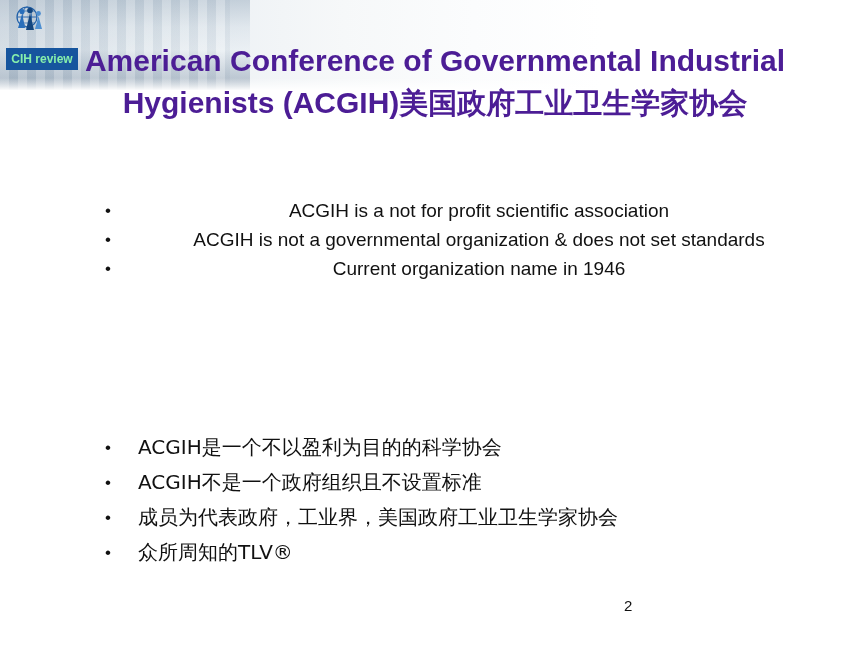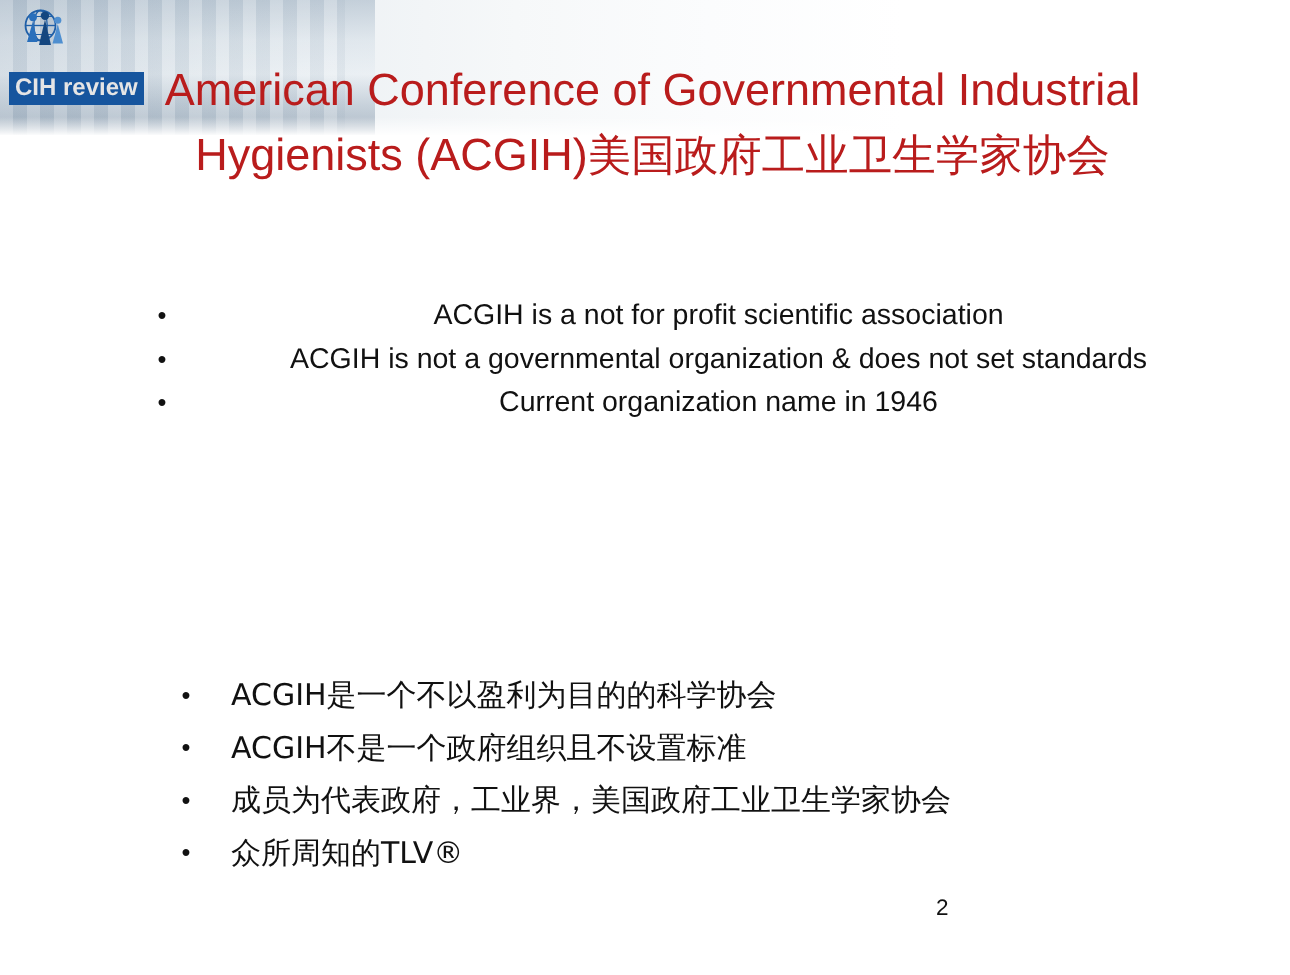--- a/index.html
+++ b/index.html
@@ -117,40 +117,40 @@
   }
 
   
   .tag {
     position: absolute;
     left: 6px;
     top: 48px;
     min-width: 72px;
     height: 22px;
     background: #16559e;
-    color: #e5e5e5;
-    font-size: 16px;
+    color: #86efac;
+    font-size: 12px;
     font-weight: bold;
     line-height: 22px;
     text-align: center;
     padding: 0 4px;
     box-sizing: border-box;
   }
 
   
   .title {
     position: absolute;
     left: 50px;
     top: 40px;
     width: 770px;
     text-align: center;
     font-size: 30px;
     line-height: 42px;
-    color: #b91c1c;
-    font-weight: normal;
+    color: #4c1d95;
+    font-weight: bold;
     letter-spacing: 0px;
   }
   .title .cjk {
     font-family: "DejaVu Sans", sans-serif;
     font-size: 29px;
   }
 
   
   .body-block {
     position: absolute;
@@ -187,21 +187,21 @@
   }
 
   .cjk-list {
     position: absolute;
     left: 100px;
     top: 430px;
     width: 720px;
   }
   ul.bullets-cjk {
     list-style: none;
-    margin: 16px;
+    margin: 0;
     padding: 0;
   }
   ul.bullets-cjk li {
     position: relative;
     padding-left: 38px;
     font-family: "DejaVu Sans", sans-serif;
     font-size: 20px;
     line-height: 35px;
     color: #111111;
   }

